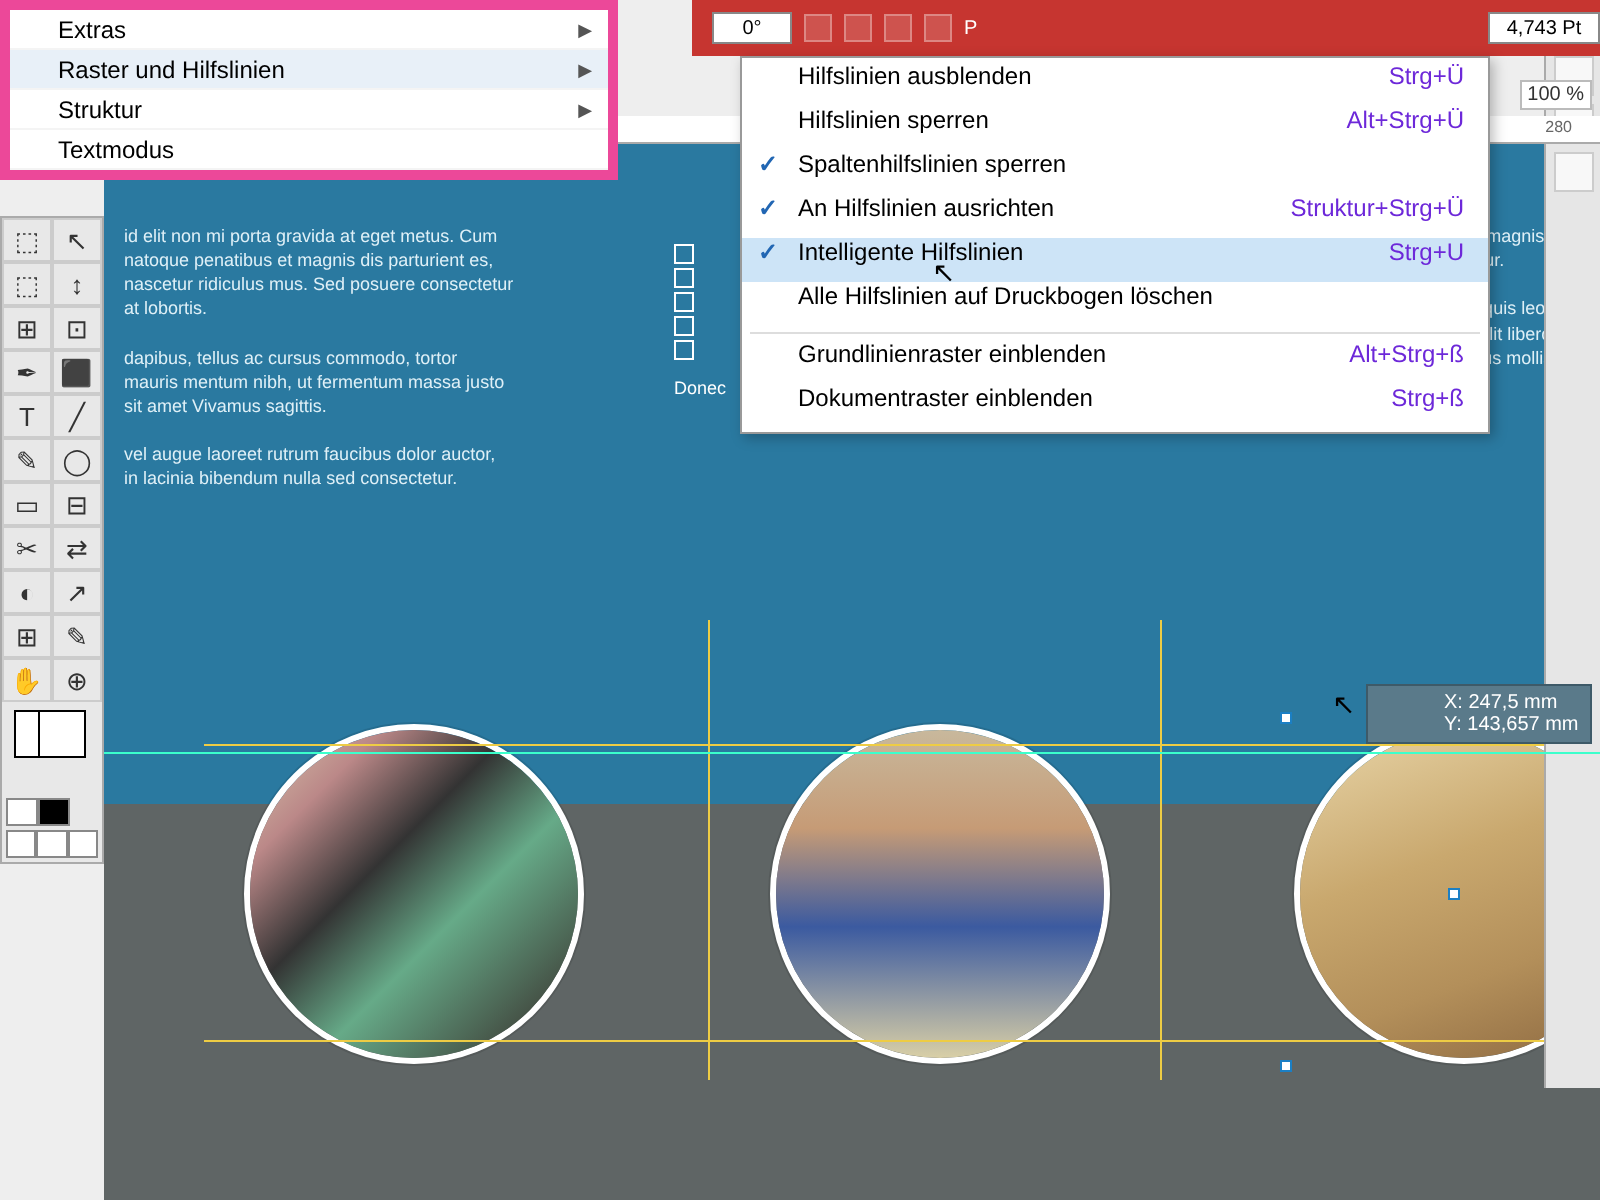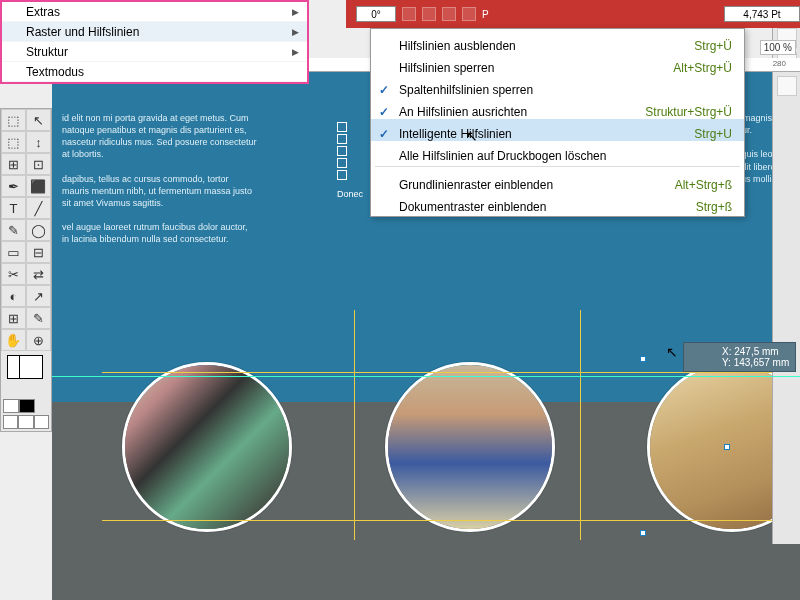--- a/index.html
+++ b/index.html
@@ -1,27 +1,27 @@
 <!DOCTYPE html>
 <html><head>
 <meta charset="utf-8">
 <style>
 * { margin:0; padding:0; box-sizing:border-box; font-family:"Segoe UI",Tahoma,sans-serif; }
 body { width:800px; height:600px; overflow:hidden; position:relative; background:#eee; }
 
 
-.topmenu { position:absolute; left:0; top:0; width:309px; background:#fff; border:2px solid #ec4899; font-size:12px; z-index:50; }
+.topmenu { position:absolute; left:0; top:0; width:309px; background:#fff; border:5px solid #ec4899; font-size:12px; z-index:50; }
 .topmenu .mi { display:flex; align-items:center; padding:4px 18px 4px 24px; height:20px; cursor:default; border-bottom:1px solid #f4f4f4; position:relative; }
 .topmenu .mi .arrow { position:absolute; right:8px; font-size:9px; color:#555; }
 .topmenu .mi.sel { background:#e8f0f8; }
 
 
 .submenu { position:absolute; left:370px; top:28px; width:375px; background:#fff; border:1px solid #999; box-shadow:2px 2px 6px rgba(0,0,0,.25); font-size:12px; z-index:60; padding:2px 0; }
-.submenu .mi { display:flex; align-items:flex-end; height:22px; padding:0 12px 0 28px; position:relative; cursor:default; }
-.submenu .mi .sc { position:absolute; right:12px; color:#4d7c0f; }
+.submenu .mi { display:flex; align-items:flex-start; height:22px; padding:0 12px 0 28px; position:relative; cursor:default; }
+.submenu .mi .sc { position:absolute; right:12px; color:#6d28d9; }
 .submenu .mi .chk { position:absolute; left:8px; color:#2166b3; font-weight:bold; }
 .submenu .mi.hov { background:#cde4f7; }
 .submenu .sep { height:1px; background:#ddd; margin:3px 4px; }
 
 
 .redbar { position:absolute; left:346px; top:0; right:0; height:28px; background:#c63530; z-index:5; display:flex; align-items:center; gap:6px; padding-left:10px; }
 .redbar .tf { width:40px; height:16px; background:#fff; font-size:10px; line-height:16px; text-align:center; border:1px solid #888; }
 .redbar .ico { width:14px; height:14px; border:1px solid rgba(255,255,255,.3); background:rgba(255,255,255,.15); }
 .redbar .txt { font-size:10px; color:#fff; }
 
@@ -87,21 +87,21 @@
 <body>
 
 <div class="redbar">
   <div class="tf">0°</div>
   <div class="ico"></div>
   <div class="ico"></div>
   <div class="ico"></div>
   <div class="ico"></div>
   <span class="txt">P</span>
   <div style="flex:1"></div>
-  <div class="tf" style="width:76px">4,743 Pt</div>
+  <div class="tf" style="width:56px">4,743 Pt</div>
 </div>
 
 <div class="ruler">
   <span style="right:14px">280</span>
 </div>
 
 <div class="topmenu" id="topmenu">
     <div class="mi">Extras<span class="arrow">▶</span></div>
     <div class="mi sel">Raster und Hilfslinien<span class="arrow">▶</span></div>
     <div class="mi">Struktur<span class="arrow">▶</span></div>

